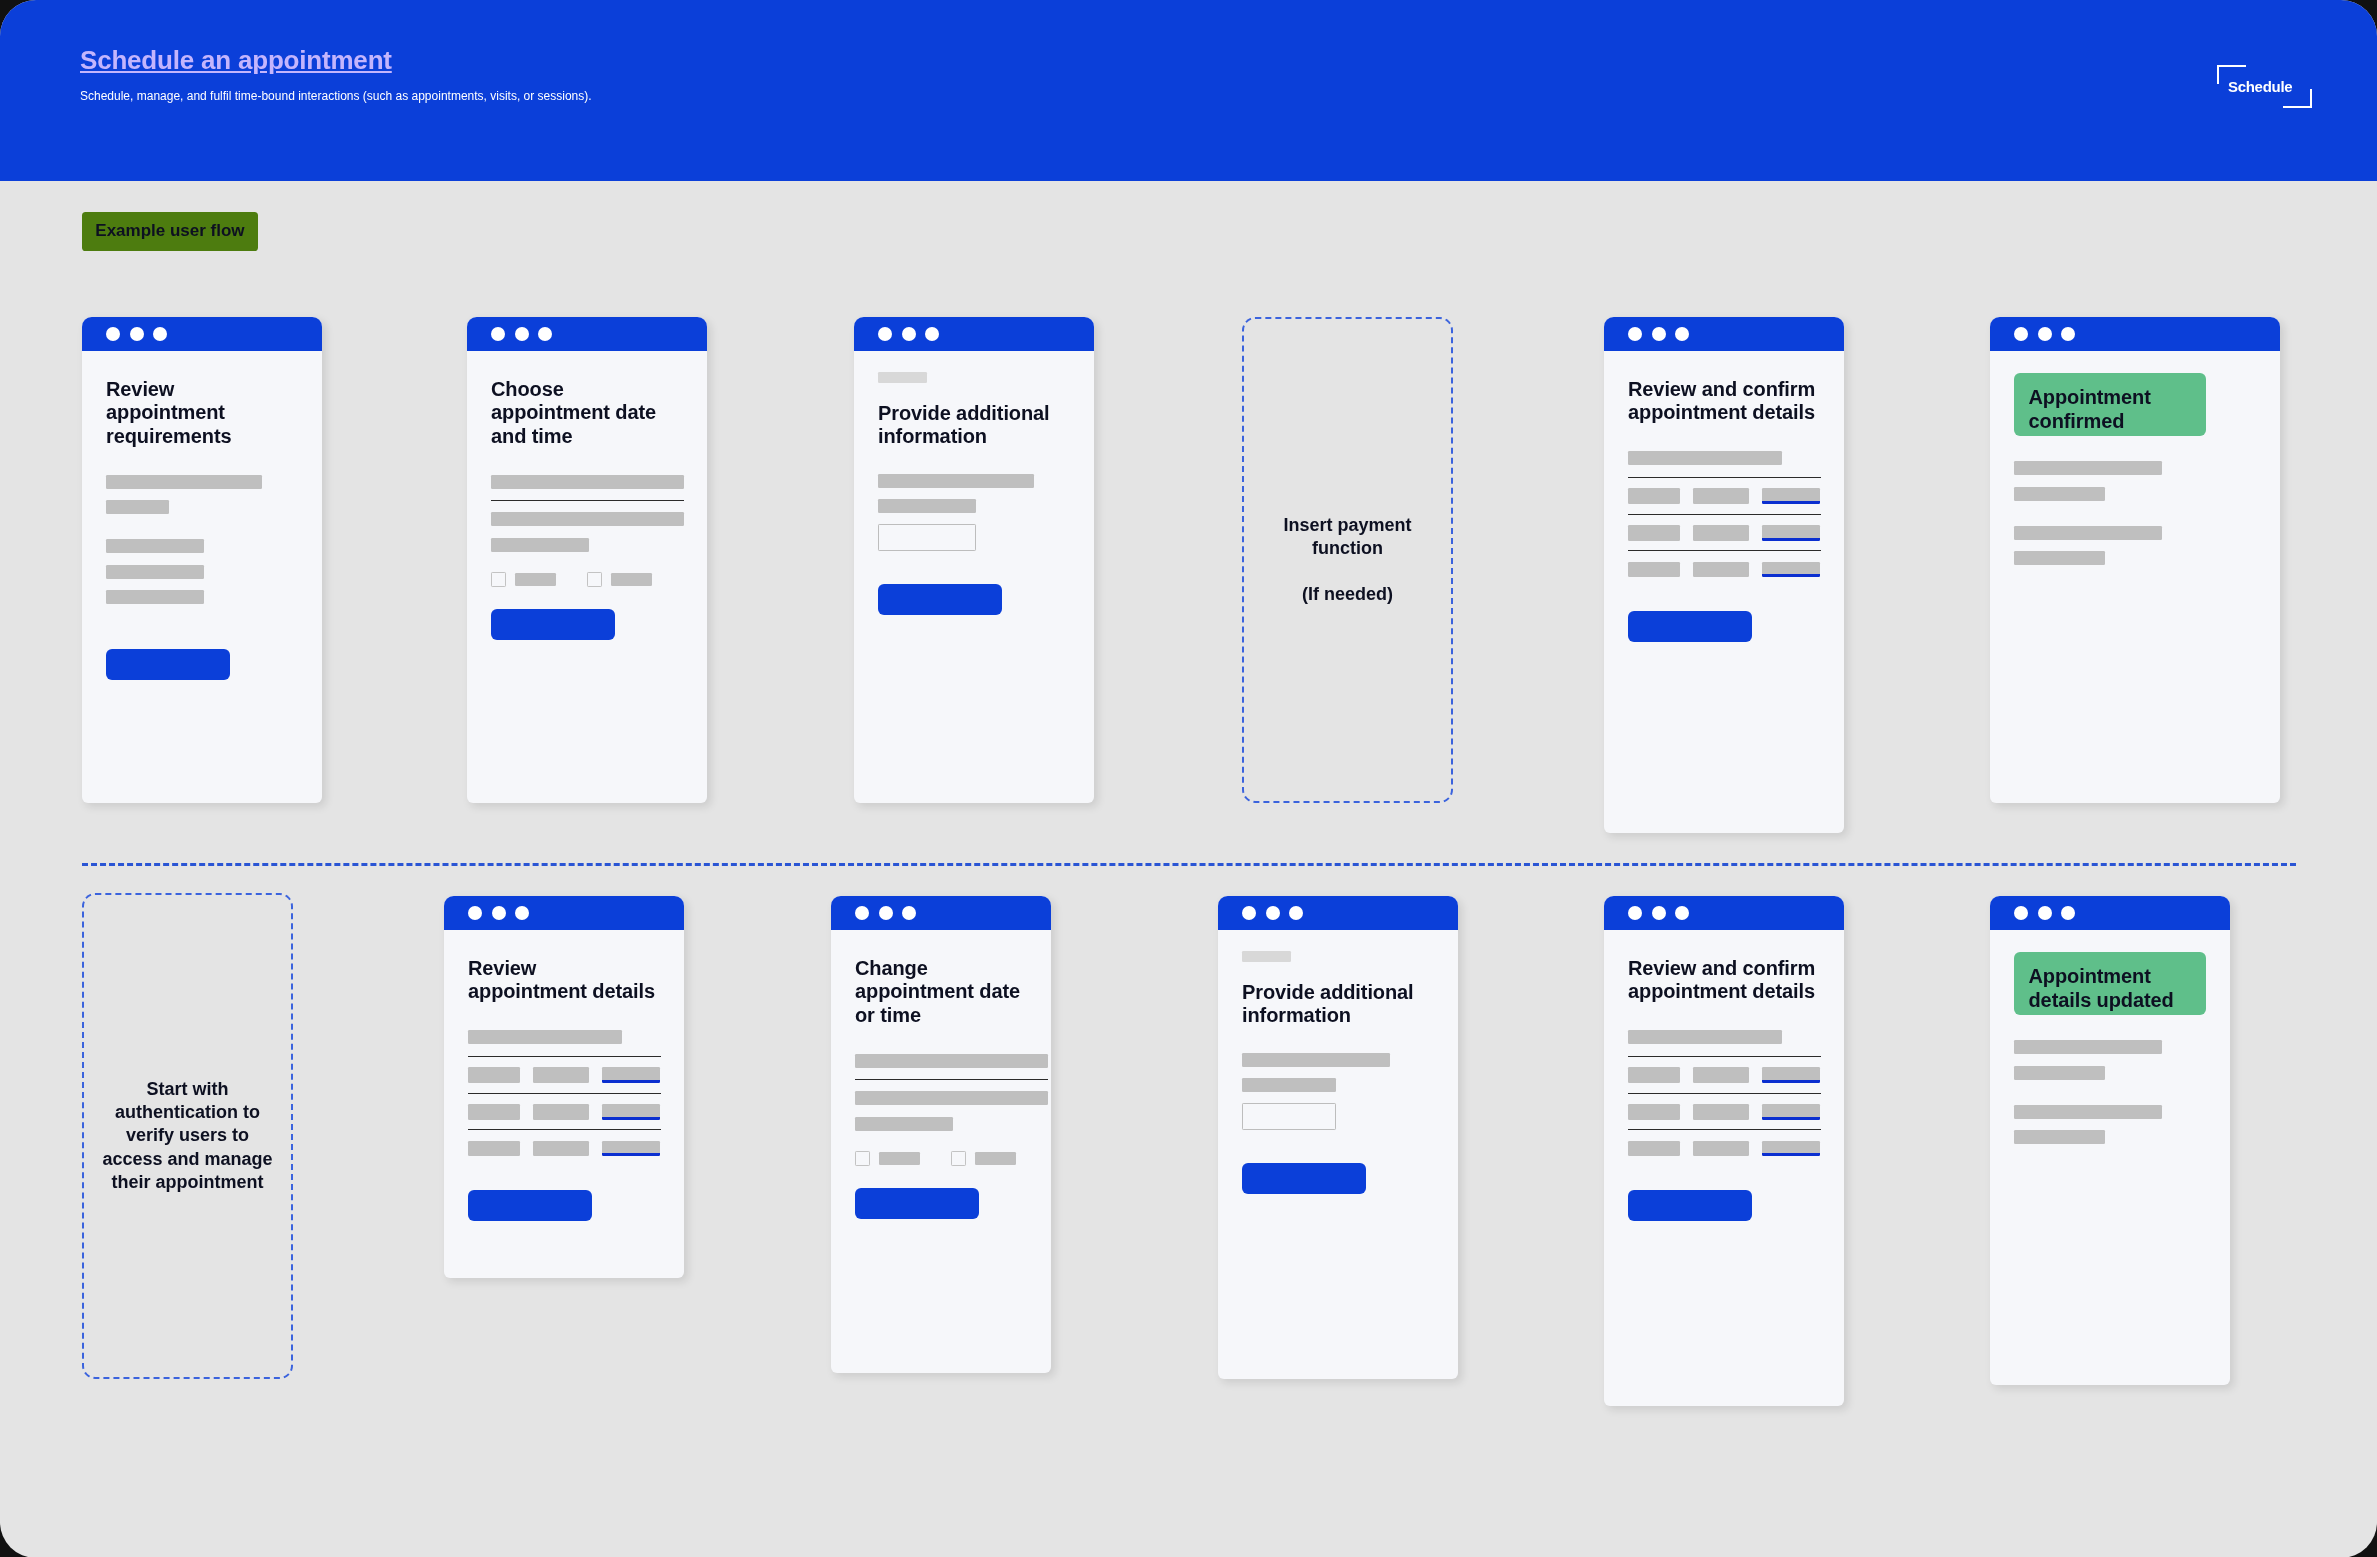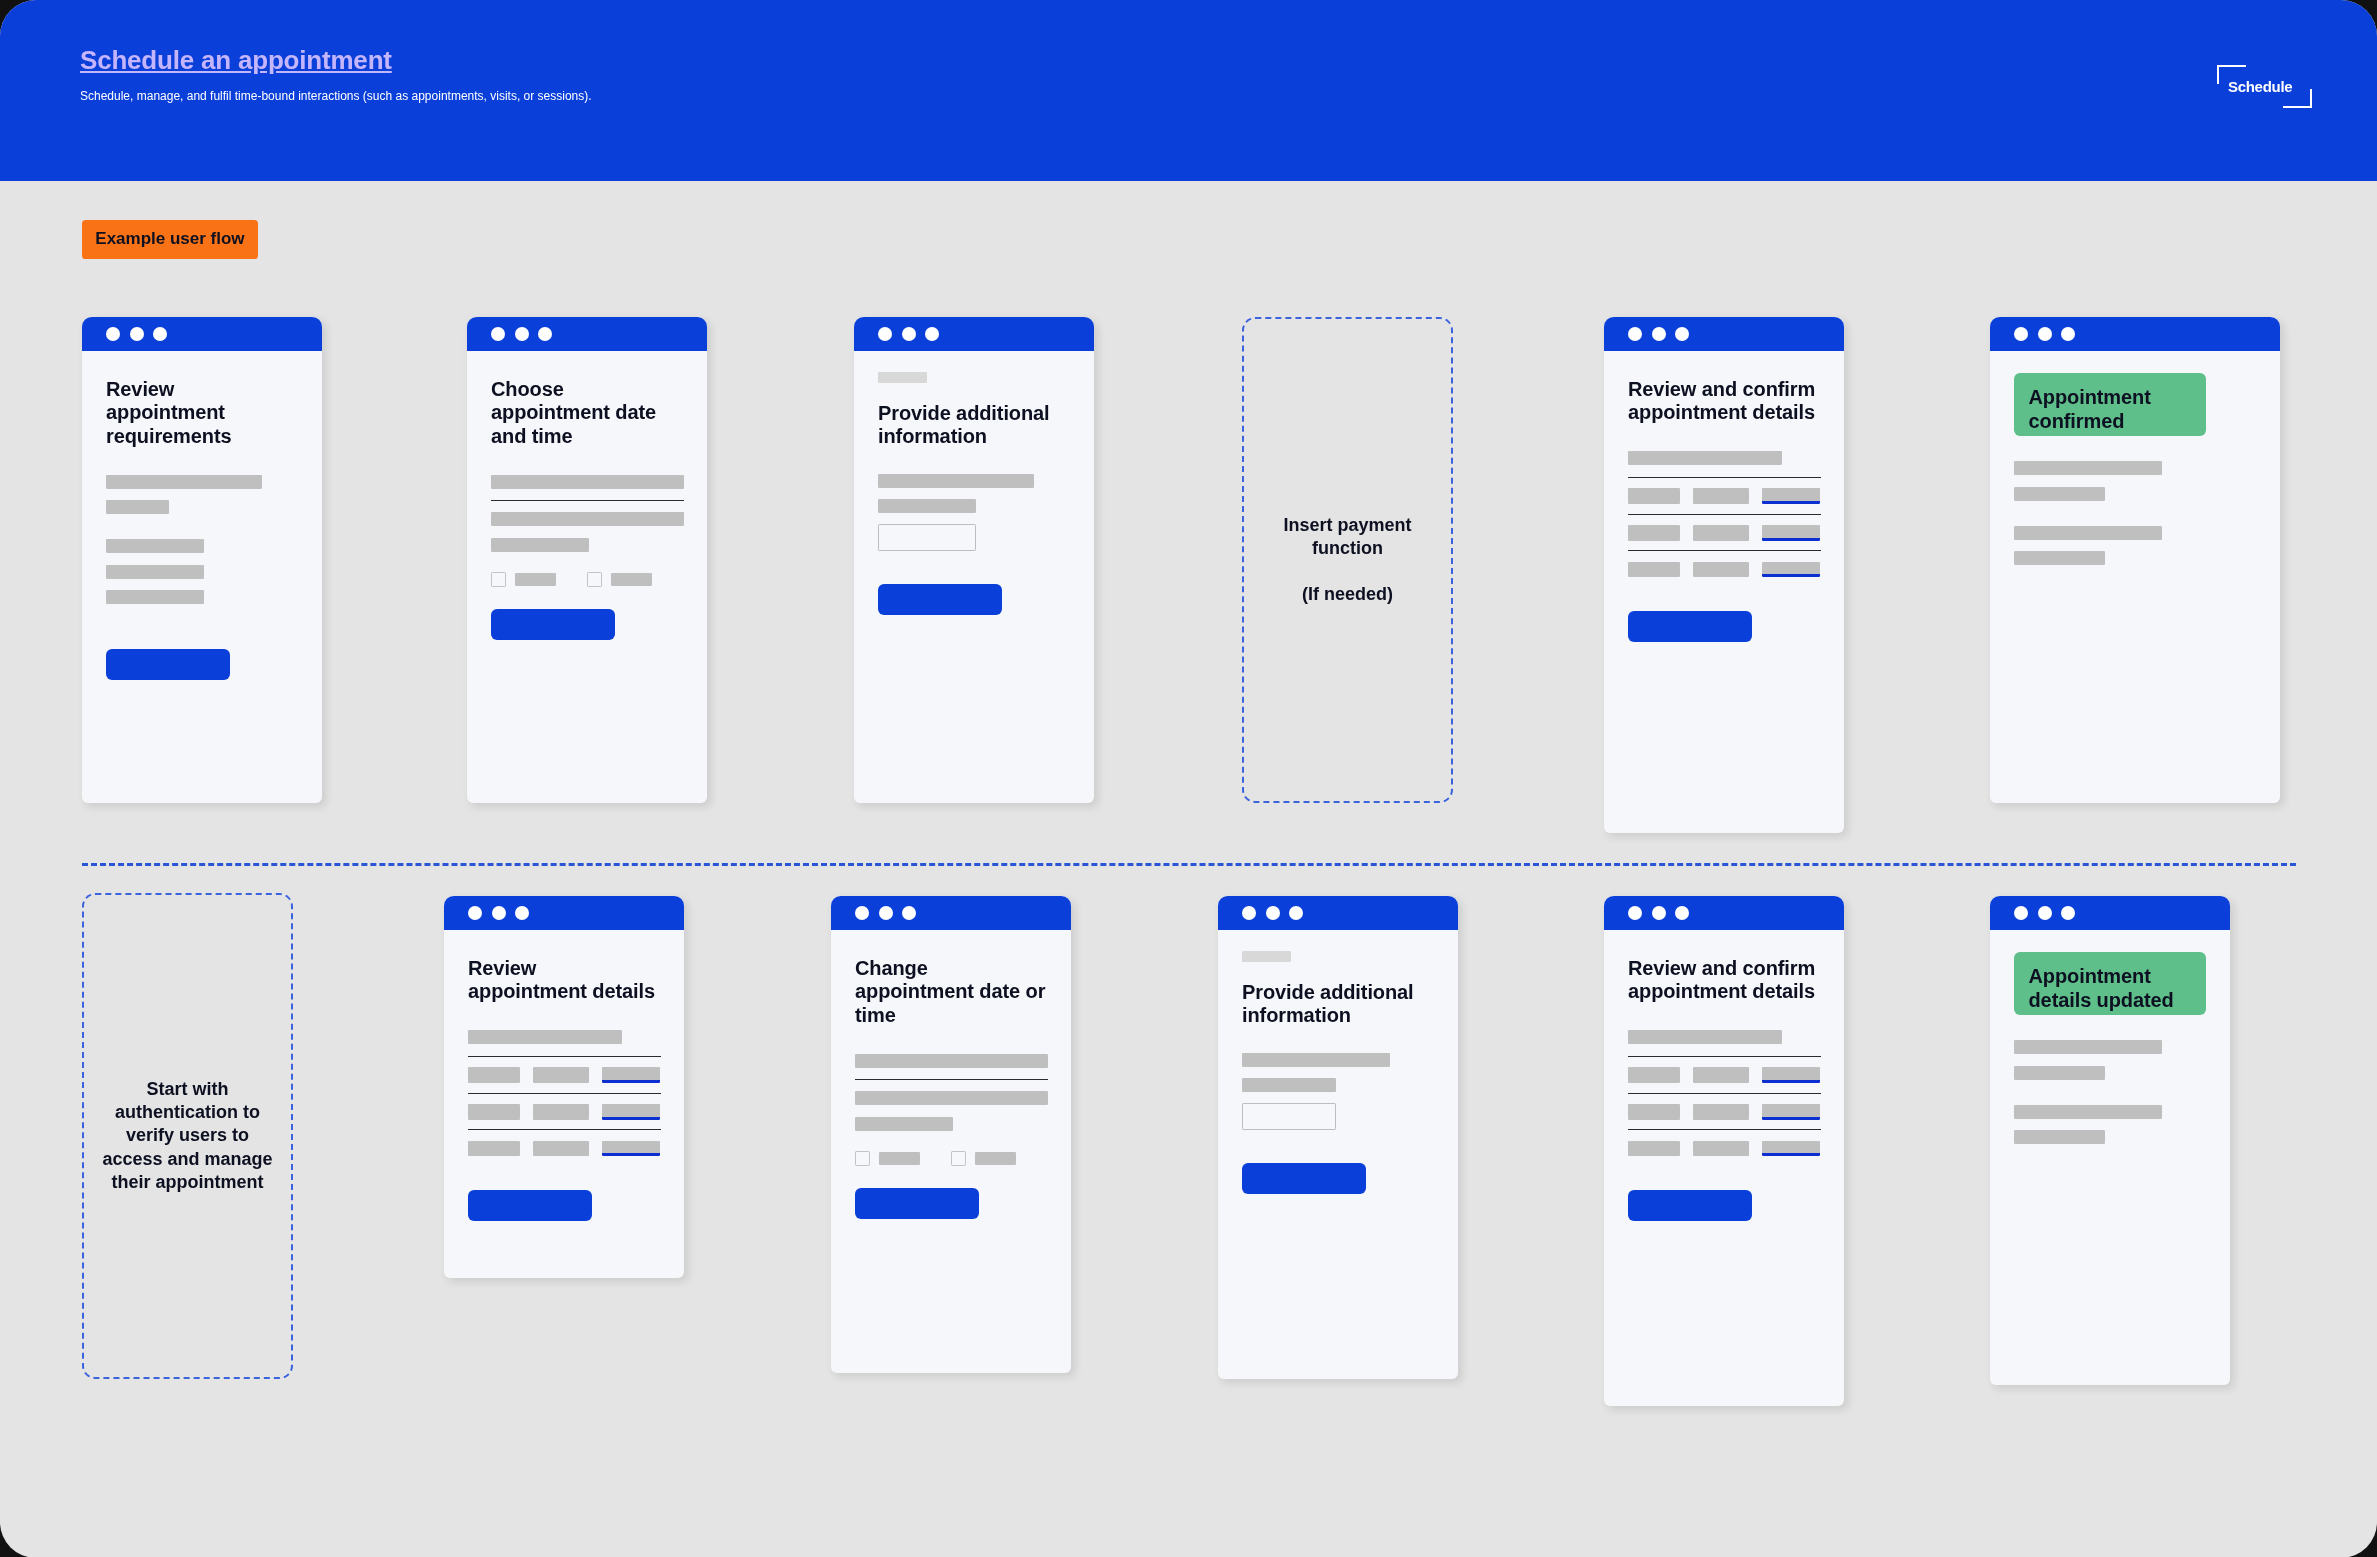--- a/index.html
+++ b/index.html
@@ -79,22 +79,22 @@
     right: 0; bottom: 0;
     width: 26.6px; height: 17px;
     border-right: 2.4px solid #ffffff;
     border-bottom: 2.4px solid #ffffff;
   }
 
   
   .flow-badge {
     position: absolute;
     left: 82px;
-    top: 220px;
-    background: #f97316;
+    top: 212px;
+    background: #4d7c0f;
     color: #0d1021;
     font-size: 17px;
     font-weight: bold;
     padding: 9px 13.3px 10.3px 13.3px;
     border-radius: 3.6px;
     white-space: nowrap;
   }
 
   
   .row-divider {
@@ -391,21 +391,21 @@
       <div class="divline" style="width:193px; margin-top:9.7px;"></div>
       <div class="trow" style="margin-top:10.3px;">
         <div class="tcell c1"></div>
         <div class="tcell c2"></div>
         <div class="tcell c3"></div>
       </div>
       <div class="btn-primary" style="margin-top:34px; width:124px;"></div>
     </div>
   </div>
 
-  <div class="card" style="left:831px; top:896px; width:240px; height:477px;">
+  <div class="card" style="left:831px; top:896px; width:220px; height:477px;">
     <div class="card-bar">
       <div class="dot"></div>
       <div class="dot"></div>
       <div class="dot"></div>
     </div>
     <div class="card-body">
       <div class="card-title" style="margin-top:26.6px;">Change appointment date or time</div>
       <div class="skel" style="width:193px; margin-top:26.6px;"></div>
       <div class="divline" style="width:193px; margin-top:11.5px;"></div>
       <div class="skel" style="width:193px; margin-top:10.3px;"></div>

